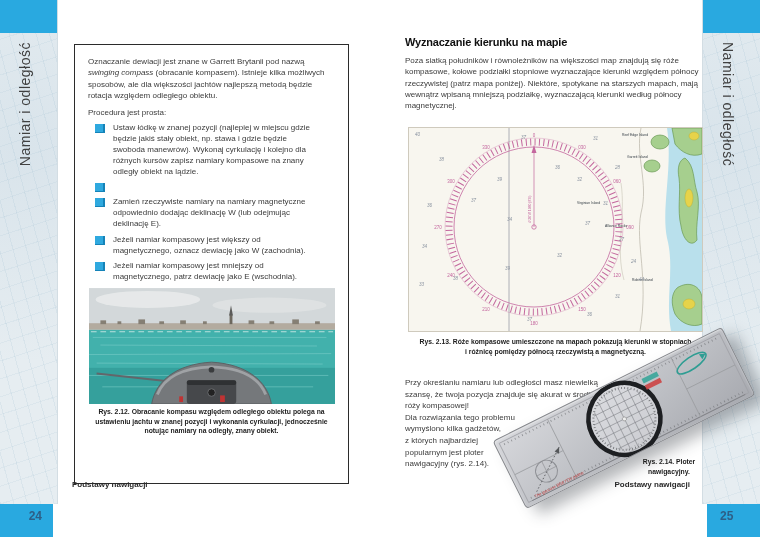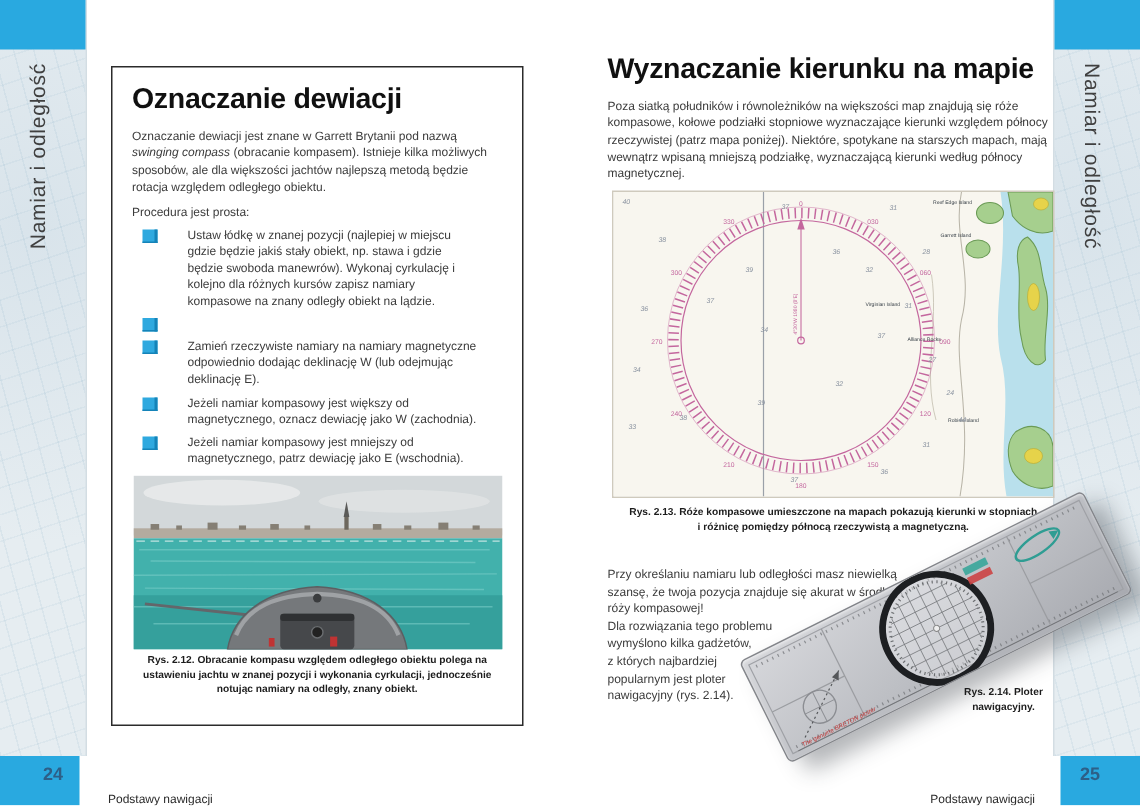--- a/index.html
+++ b/index.html
@@ -16,31 +16,31 @@
   .sidebar.right{right:0;border-left:1px solid #d3dde3;}
   .side-tab{position:absolute;top:0;left:0;width:100%;height:33px;background:#29a9e0;}
   .vlabel{position:absolute;font-size:14px;color:#404040;letter-spacing:.5px;white-space:nowrap;}
   .vlabel.l{writing-mode:vertical-rl;transform:rotate(180deg);left:17px;top:42px;}
   .vlabel.r{writing-mode:vertical-rl;left:17px;top:42px;}
   
   .pagenum{position:absolute;top:504px;width:53px;height:33px;background:#29a9e0;z-index:2;
            display:flex;align-items:flex-start;font-weight:600;font-size:12px;color:#2d5f87;padding-top:5px;box-sizing:border-box;}
   .pagenum.l{left:0;justify-content:flex-end;padding-right:11px;}
   .pagenum.r{left:707px;justify-content:flex-start;padding-left:13px;}
-  .foot-text{position:absolute;top:528px;font-size:8px;font-weight:normal;color:#2a2a2a;z-index:2;}
+  .foot-text{position:absolute;top:480px;font-size:8px;font-weight:bold;color:#2a2a2a;z-index:2;}
   .foot-text.l{left:72px;}
   .foot-text.r{left:500px;width:190px;text-align:right;}
   
   .article-box{position:absolute;left:74px;top:44px;width:275px;height:440px;z-index:1;
     border:1.5px solid #2b2b2b;background:#fff;box-sizing:border-box;padding:11px 13px 8px 13px;}
-  h1{font-size:19px;margin:0 0 7px 0;color:#101010;letter-spacing:-.2px;}
+  h1{font-size:11px;margin:0 0 7px 0;color:#101010;letter-spacing:-.2px;}
   .body-p{font-size:8px;line-height:1.42;margin:0 0 7px 0;}
   .lead{font-size:8px;margin:0 0 6px 0;}
   .bullets{margin:0;padding:0;list-style:none;}
-  .bullets li{display:flex;margin:0 16px 5px 0;gap:12px;}
+  .bullets li{display:flex;margin:0 16px 5px 0;}
   .sq{flex:0 0 8px;width:8px;height:8px;margin:1px 8px 0 7px;background:#2fa9df;
       border-right:2px solid #1583b8;border-bottom:1px solid #1583b8;}
   .btxt{font-size:8px;line-height:1.35;}
   figure{margin:0;}
   .photo-fig{margin-top:5px;text-align:center;}
   .photo-fig svg{display:block;margin:0 auto;}
   .figcap{font-size:6.8px;font-weight:bold;color:#1c1c1c;line-height:1.4;text-align:center;margin-top:3px;}
   
   .rpage{position:absolute;left:405px;top:36px;width:298px;z-index:1;}
   .chart-fig{position:absolute;left:408px;top:127px;z-index:1;}
@@ -72,21 +72,20 @@
     <div class="side-tab"></div>
     <div class="vlabel l">Namiar i odległość</div>
   </div>
 
   <div class="sidebar right">
     <div class="side-tab"></div>
     <div class="vlabel r">Namiar i odległość</div>
   </div>
 
   <div class="article-box">
-    <h1>Oznaczanie dewiacji</h1>
     <p class="body-p"><span>Oznaczanie dewiacji jest znane w Garrett Brytanii pod nazwą </span><i>swinging compass</i><span> (obracanie kompasem). Istnieje kilka możliwych sposobów, ale dla większości jachtów najlepszą metodą będzie rotacja względem odległego obiektu.</span></p>
     <p class="lead">Procedura jest prosta:</p>
     <ul class="bullets">
       <li>
           <span class="sq"></span>
           <span class="btxt">Ustaw łódkę w znanej pozycji (najlepiej w miejscu gdzie będzie jakiś stały obiekt, np. stawa i gdzie będzie swoboda manewrów). Wykonaj cyrkulację i kolejno dla różnych kursów zapisz namiary kompasowe na znany odległy obiekt na lądzie.</span>
         </li>
       <li>
           <span class="sq"></span>
         </li>

